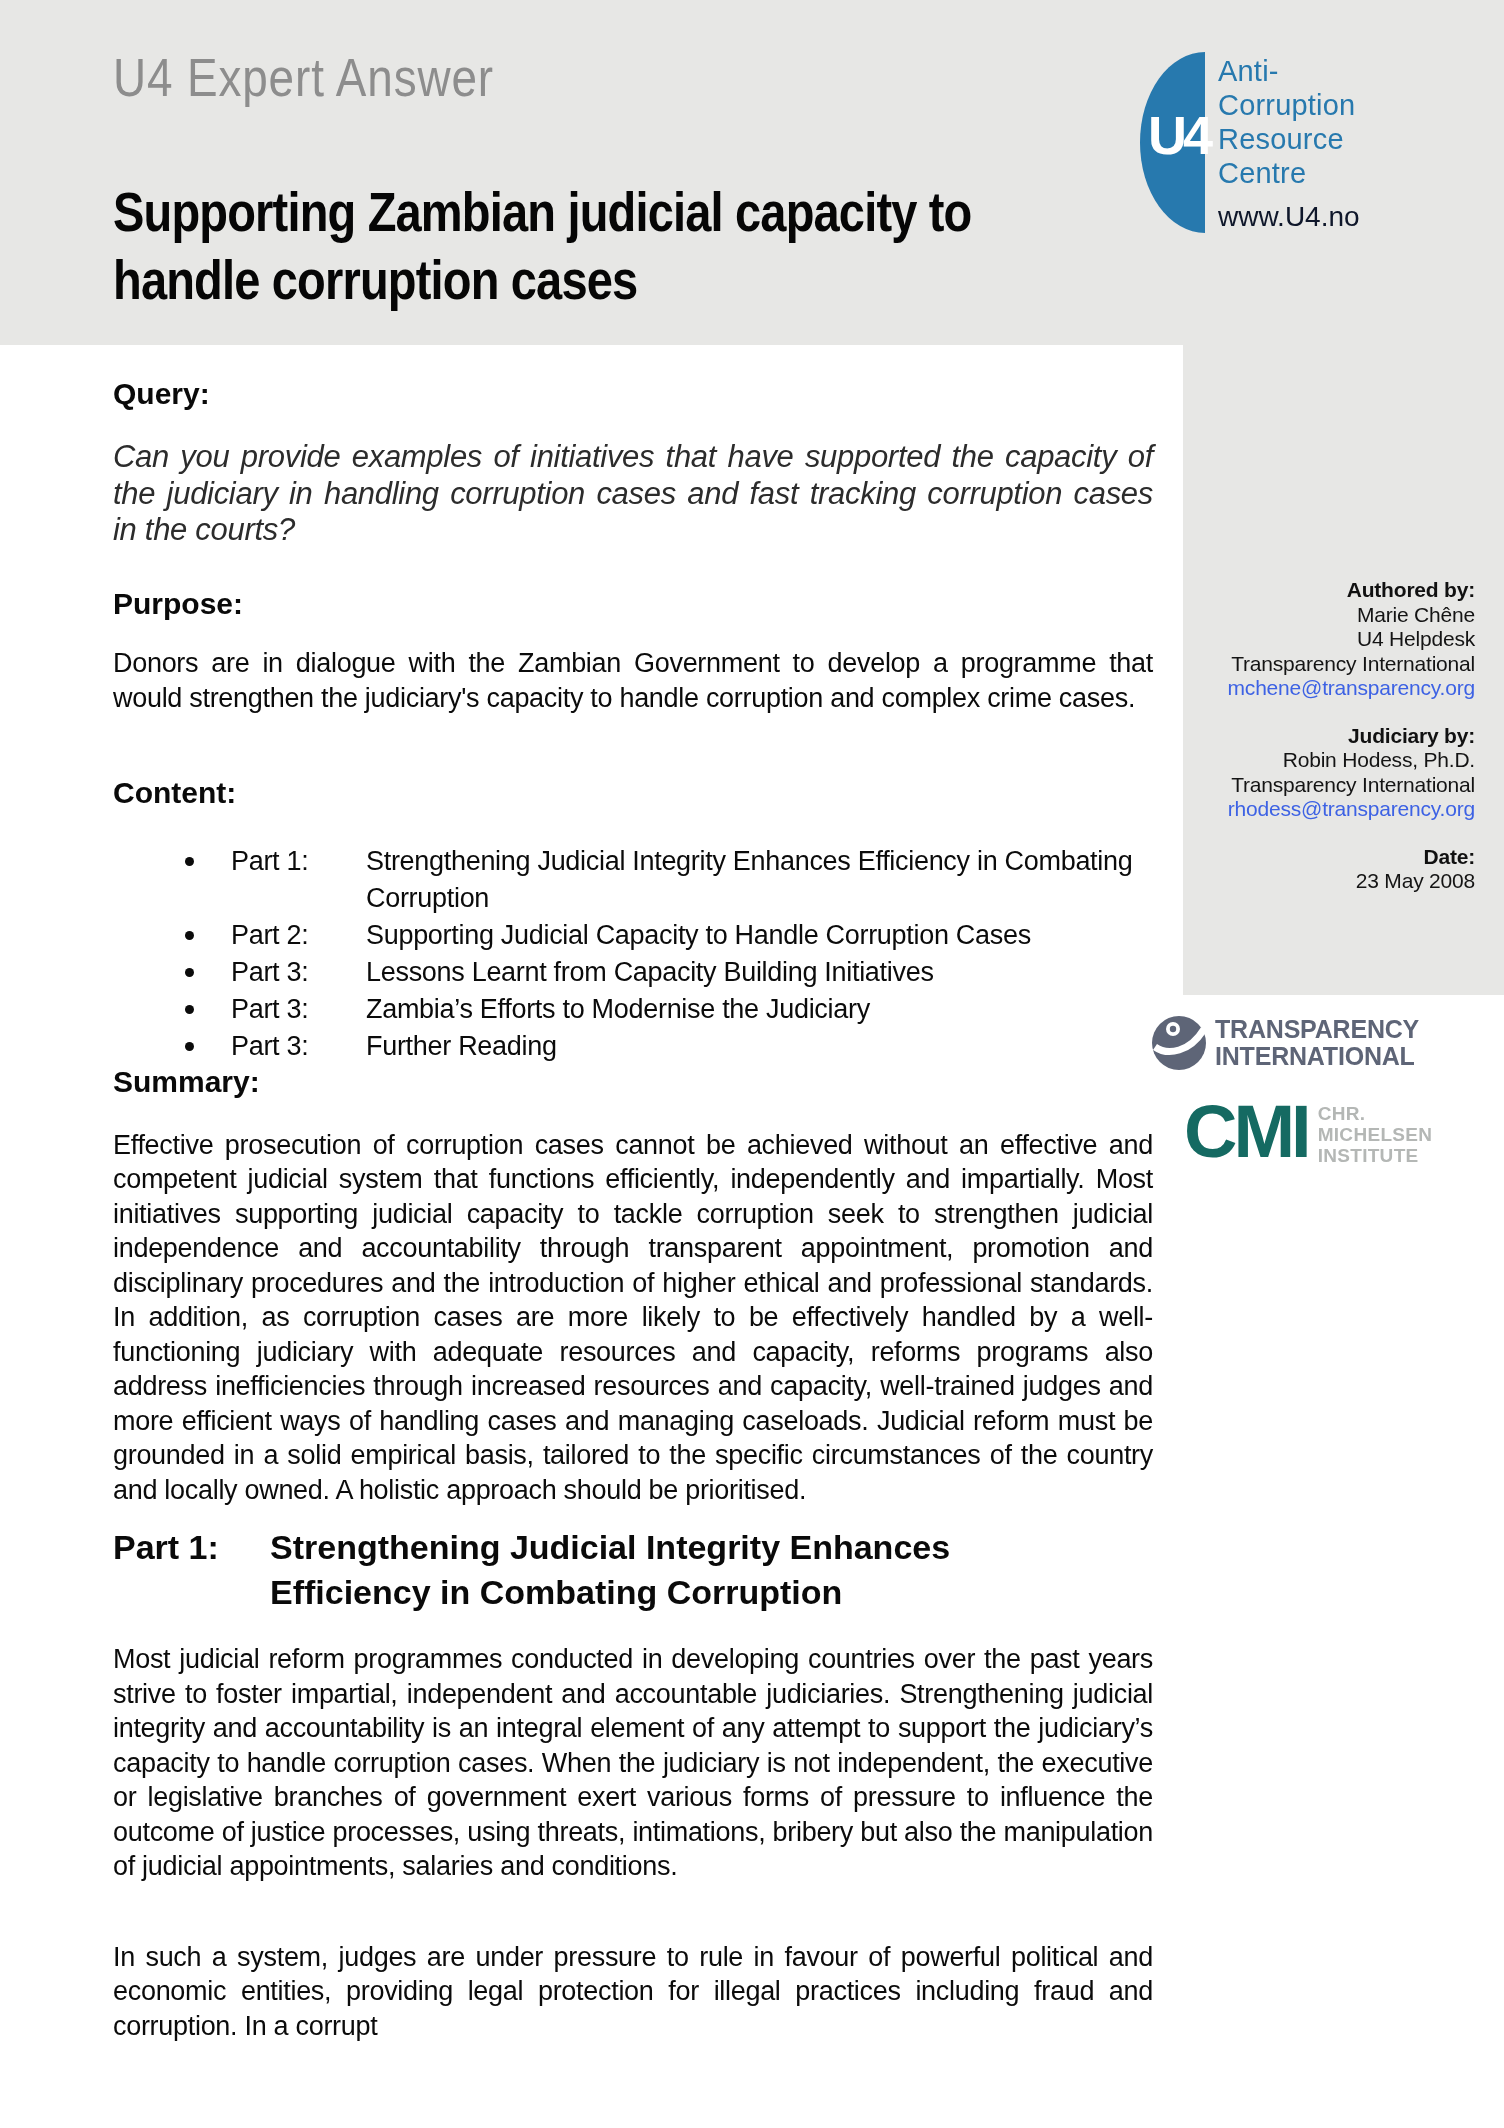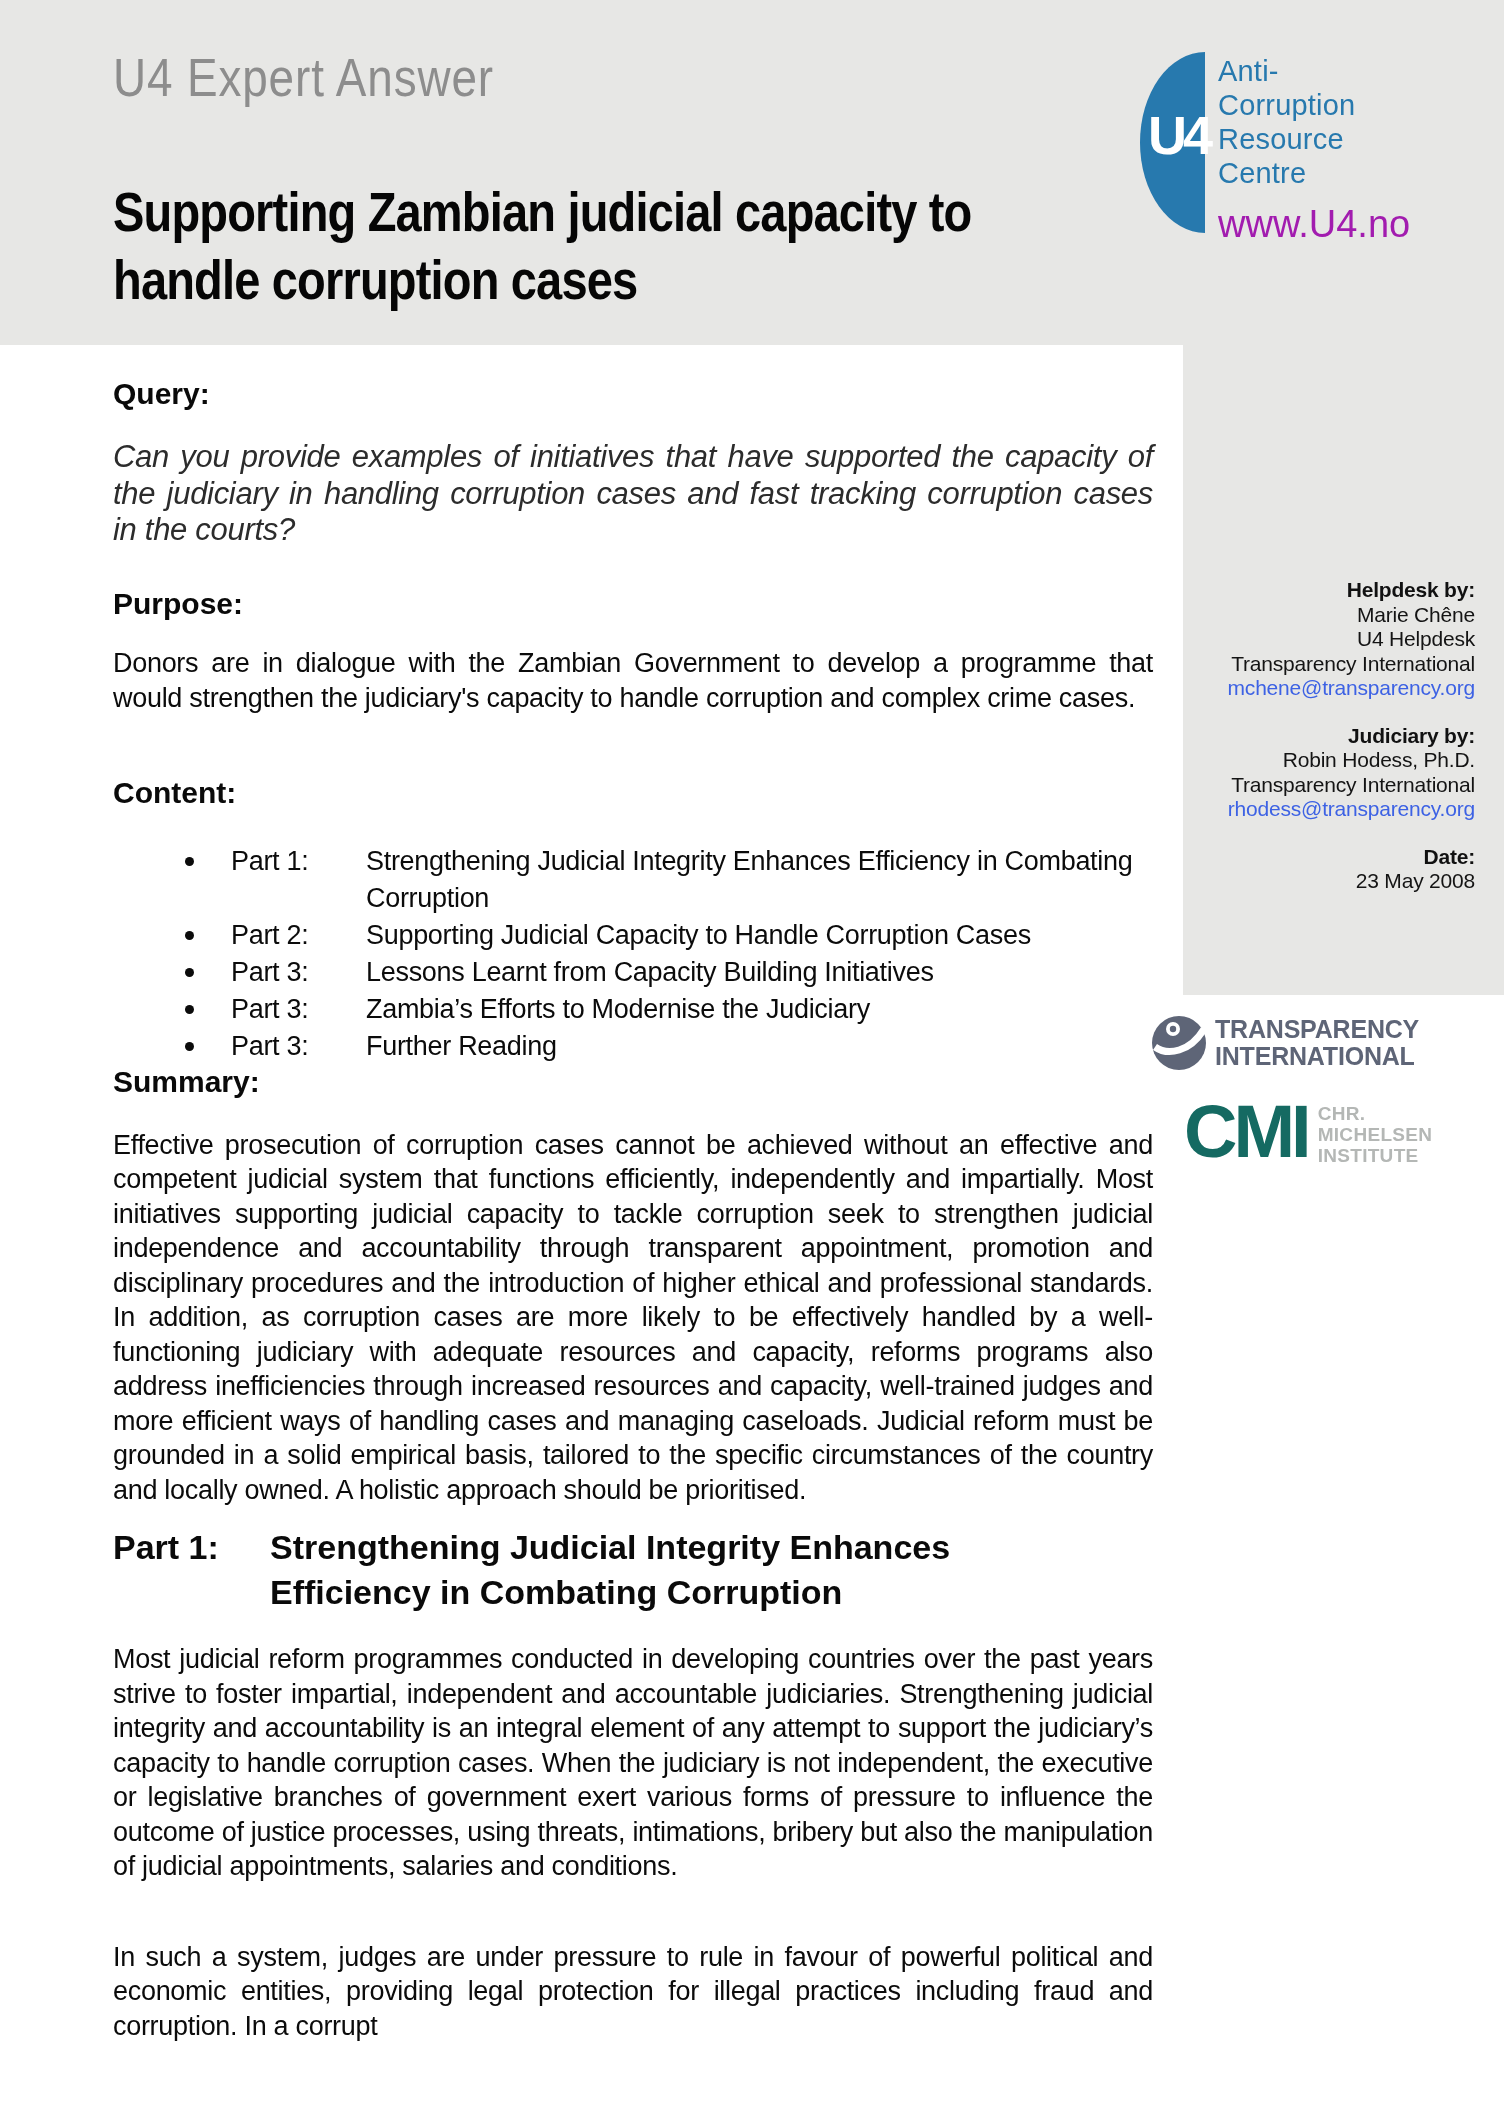--- a/index.html
+++ b/index.html
@@ -23,21 +23,21 @@
   .u4-disc{
     position:absolute;left:0;top:0;width:65px;height:181px;background:#2779ae;
     border-radius:100% 0 0 100% / 50% 0 0 50%;
   }
   .u4-monogram{
     position:absolute;left:8px;top:52px;color:#ffffff;font-weight:bold;
     font-size:54px;letter-spacing:-4px;white-space:nowrap;
   }
   .u4-text{position:absolute;left:78px;top:2px;}
   .u4-line{font-size:29px;line-height:34px;color:#2779ae;letter-spacing:.2px;}
-  .u4-url{font-size:38px;line-height:34px;color:#a21caf;margin-top:17px;}
+  .u4-url{font-size:28px;line-height:34px;color:#0f172a;margin-top:10px;}
   
   .sidebar{
     position:absolute;left:1183px;top:345px;width:321px;height:650px;background:#e7e7e5;
     box-sizing:border-box;padding:233px 29px 0 10px;text-align:right;
     font-size:21px;line-height:24.5px;letter-spacing:-.2px;color:#141414;
   }
   .sb-block{margin-bottom:23px;}
   .sb-label{font-weight:bold;color:#111111;}
   .sb-line{white-space:nowrap;}
   .sb-email{color:#3d62e4;text-decoration:none;}
@@ -95,21 +95,21 @@
         <div class="u4-line">Corruption</div>
         <div class="u4-line">Resource</div>
         <div class="u4-line">Centre</div>
         <div class="u4-url">www.U4.no</div>
       </div>
     </div>
   </div>
 
   <div class="sidebar">
     <div class="sb-block">
-      <div class="sb-label">Helpdesk by:</div>
+      <div class="sb-label">Authored by:</div>
       <div class="sb-line">Marie Chêne</div>
       <div class="sb-line">U4 Helpdesk</div>
       <div class="sb-line">Transparency International</div>
       <div class="sb-line"><a class="sb-email" href="#">mchene@transparency.org</a></div>
     </div>
     <div class="sb-block">
       <div class="sb-label">Judiciary by:</div>
       <div class="sb-line">Robin Hodess, Ph.D.</div>
       <div class="sb-line">Transparency International</div>
       <div class="sb-line"><a class="sb-email" href="#">rhodess@transparency.org</a></div>

